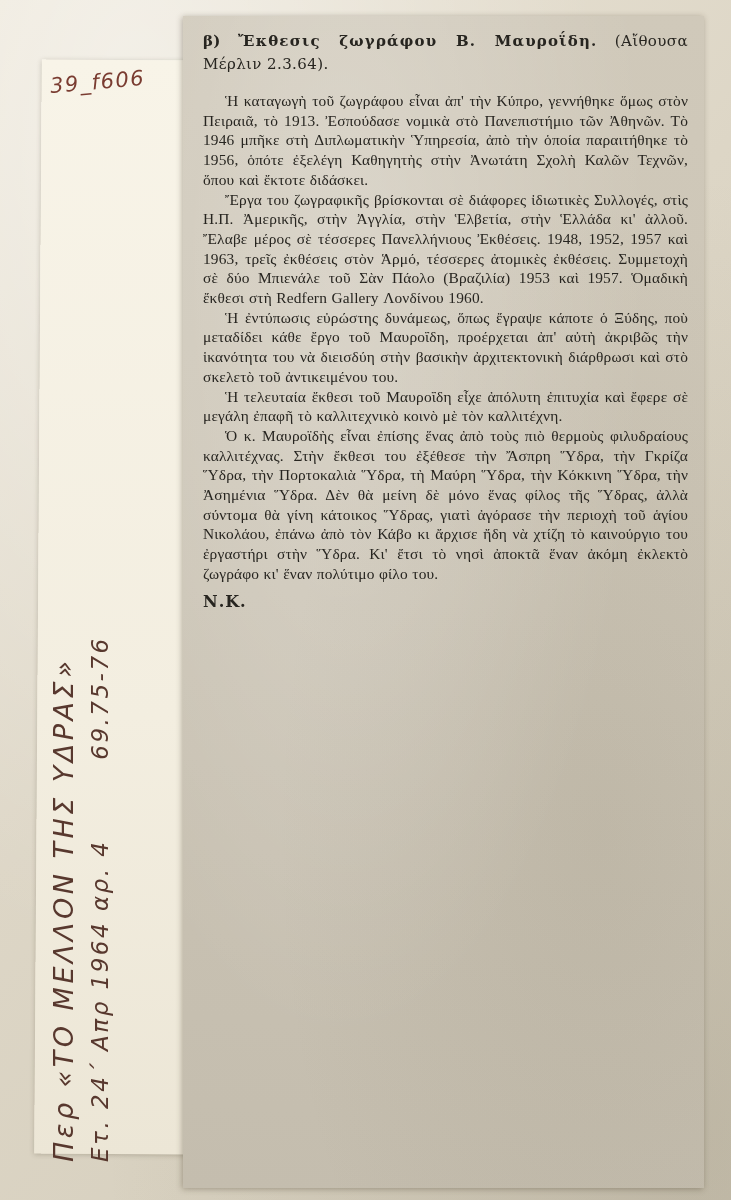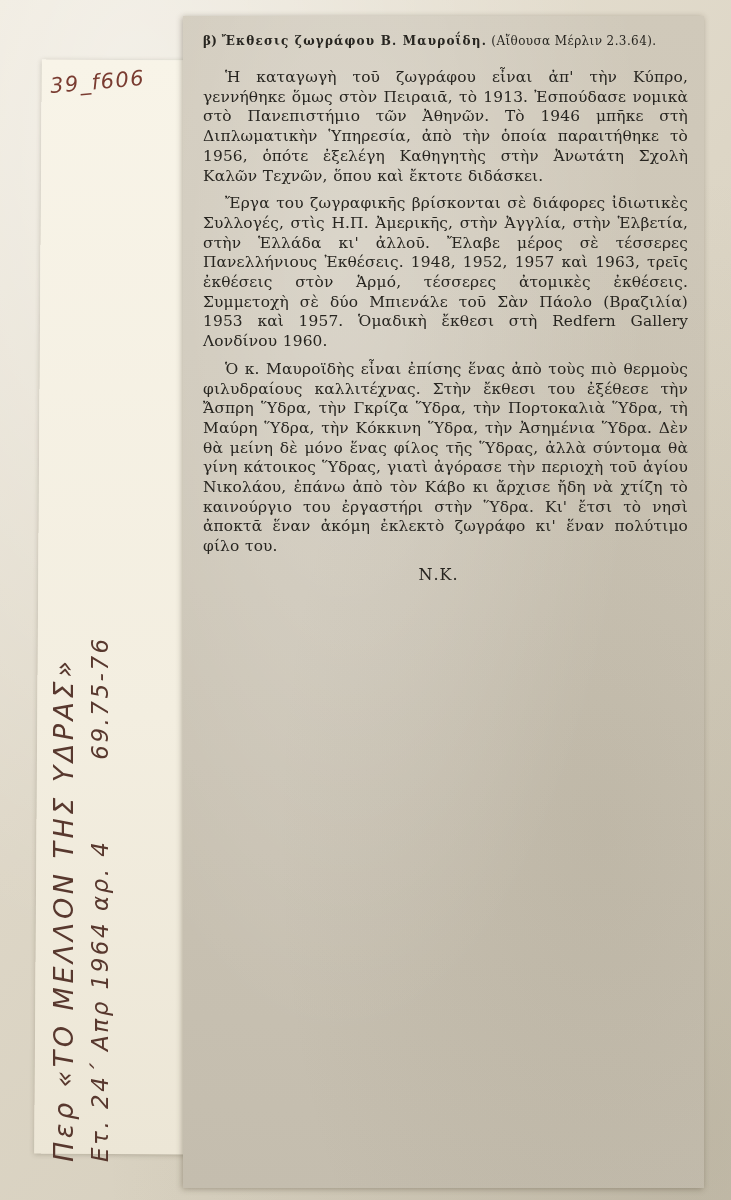--- a/index.html
+++ b/index.html
@@ -28,36 +28,37 @@
     padding:14px 16px 10px 20px;
     color:#272520;
     background:
       radial-gradient(ellipse at 30% 20%, rgba(255,255,255,.25), rgba(255,255,255,0) 60%),
       radial-gradient(ellipse at 80% 70%, rgba(120,110,85,.12), rgba(120,110,85,0) 55%),
       linear-gradient(184deg,#d0c9ba 0%, #cbc4b5 50%, #c4bdae 100%);
     box-shadow:-1px 1px 6px rgba(60,50,30,.35);
   }
 
   .headline {
-    font-size:12px; line-height:23px; text-align:justify;
+    font-size:15px; line-height:23px; text-align:justify;
     letter-spacing:.4px;
   }
   .headline .hl-label { font-weight:bold; }
   .headline .hl-title { font-weight:bold; letter-spacing:1.2px; }
   .headline .hl-venue { font-weight:normal; }
 
   .body-text { margin-top:15px; }
   .para {
     font-size:15.4px; line-height:19.7px;
     text-align:justify; text-indent:22px;
-    margin-top:8px; letter-spacing:.15px;
+    margin-top:0; letter-spacing:.15px;
     word-spacing:.5px;
+    font-family:Liberation Serif, serif;
   }
   .signature {
-    text-align:center; font-weight:normal; font-size:16px;
+    text-align:left; font-weight:bold; font-size:16px;
     margin-top:8px; padding-right:14px; letter-spacing:1px;
   }
 
   
   .catalog {
     position:absolute; left:50px; top:70px;
     font-family:"DejaVu Sans", sans-serif; font-style:italic;
     color:#7a3c31; font-size:21px; letter-spacing:1.5px;
     transform:rotate(-5deg);
   }
@@ -91,16 +92,18 @@
 <div class="clipping">
   <div class="headline">
     <span class="hl-label">β)</span>
     <span class="hl-title">Ἔκθεσις ζωγράφου Β. Μαυροΐδη.</span>
     <span class="hl-venue">(Αἴθουσα Μέρλιν 2.3.64).</span>
   </div>
 
   <div class="body-text">
     <p class="para">Ἡ καταγωγὴ τοῦ ζωγράφου εἶναι ἀπ' τὴν Κύπρο, γεννήθηκε ὅμως στὸν Πειραιᾶ, τὸ 1913. Ἐσπούδασε νομικὰ στὸ Πανεπιστήμιο τῶν Ἀθηνῶν. Τὸ 1946 μπῆκε στὴ Διπλωματικὴν Ὑπηρεσία, ἀπὸ τὴν ὁποία παραιτήθηκε τὸ 1956, ὁπότε ἐξελέγη Καθηγητὴς στὴν Ἀνωτάτη Σχολὴ Καλῶν Τεχνῶν, ὅπου καὶ ἔκτοτε διδάσκει.</p>
     <p class="para">Ἔργα του ζωγραφικῆς βρίσκονται σὲ διάφορες ἰδιωτικὲς Συλλογές, στὶς Η.Π. Ἀμερικῆς, στὴν Ἀγγλία, στὴν Ἑλβετία, στὴν Ἑλλάδα κι' ἀλλοῦ. Ἔλαβε μέρος σὲ τέσσερες Πανελλήνιους Ἐκθέσεις. 1948, 1952, 1957 καὶ 1963, τρεῖς ἐκθέσεις στὸν Ἁρμό, τέσσερες ἀτομικὲς ἐκθέσεις. Συμμετοχὴ σὲ δύο Μπιενάλε τοῦ Σὰν Πάολο (Βραζιλία) 1953 καὶ 1957. Ὁμαδικὴ ἔκθεσι στὴ Redfern Gallery Λονδίνου 1960.</p>
+    <p class="para">Ἡ ἐντύπωσις εὐρώστης δυνάμεως, ὅπως ἔγραψε κάποτε ὁ Ξύδης, ποὺ μεταδίδει κάθε ἔργο τοῦ Μαυροΐδη, προέρχεται ἀπ' αὐτὴ ἀκριβῶς τὴν ἱκανότητα του νὰ διεισδύη στὴν βασικὴν ἀρχιτεκτονικὴ διάρθρωσι καὶ στὸ σκελετὸ τοῦ ἀντικειμένου του.</p>
+    <p class="para">Ἡ τελευταία ἔκθεσι τοῦ Μαυροΐδη εἶχε ἀπόλυτη ἐπιτυχία καὶ ἔφερε σὲ μεγάλη ἐπαφῆ τὸ καλλιτεχνικὸ κοινὸ μὲ τὸν καλλιτέχνη.</p>
     <p class="para">Ὁ κ. Μαυροϊδὴς εἶναι ἐπίσης ἕνας ἀπὸ τοὺς πιὸ θερμοὺς φιλυδραίους καλλιτέχνας. Στὴν ἔκθεσι του ἐξέθεσε τὴν Ἄσπρη Ὕδρα, τὴν Γκρίζα Ὕδρα, τὴν Πορτοκαλιὰ Ὕδρα, τὴ Μαύρη Ὕδρα, τὴν Κόκκινη Ὕδρα, τὴν Ἀσημένια Ὕδρα. Δὲν θὰ μείνη δὲ μόνο ἕνας φίλος τῆς Ὕδρας, ἀλλὰ σύντομα θὰ γίνη κάτοικος Ὕδρας, γιατὶ ἀγόρασε τὴν περιοχὴ τοῦ ἁγίου Νικολάου, ἐπάνω ἀπὸ τὸν Κάβο κι ἄρχισε ἤδη νὰ χτίζη τὸ καινούργιο του ἐργαστήρι στὴν Ὕδρα. Κι' ἔτσι τὸ νησὶ ἀποκτᾶ ἕναν ἀκόμη ἐκλεκτὸ ζωγράφο κι' ἕναν πολύτιμο φίλο του.</p>
     <div class="signature">Ν.Κ.</div>
   </div>
 </div>
 
 </body></html>

